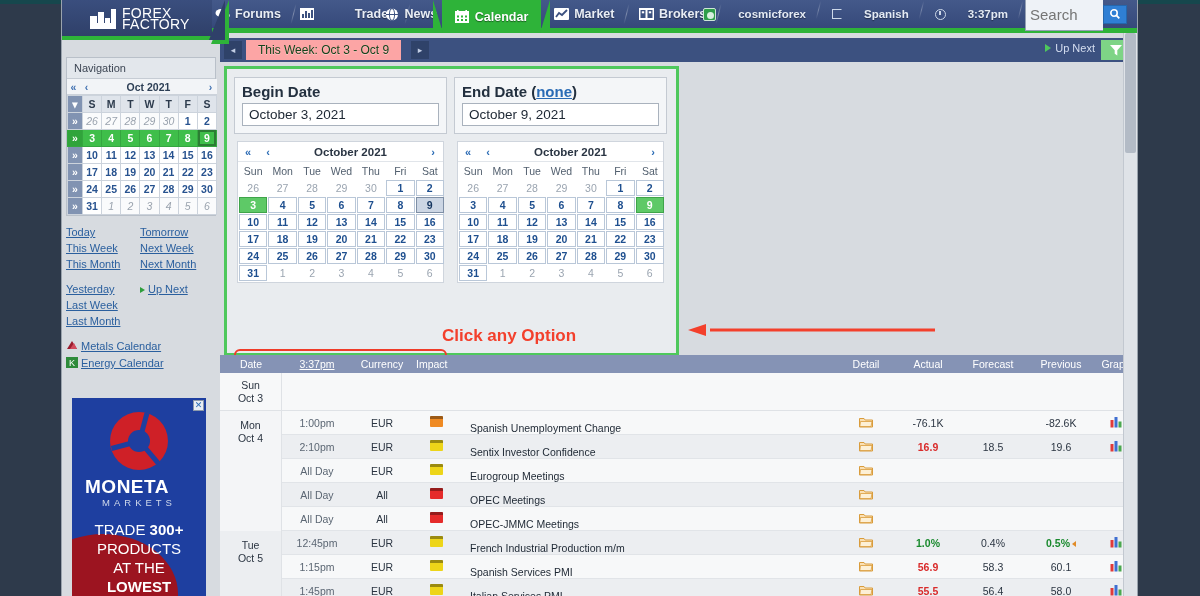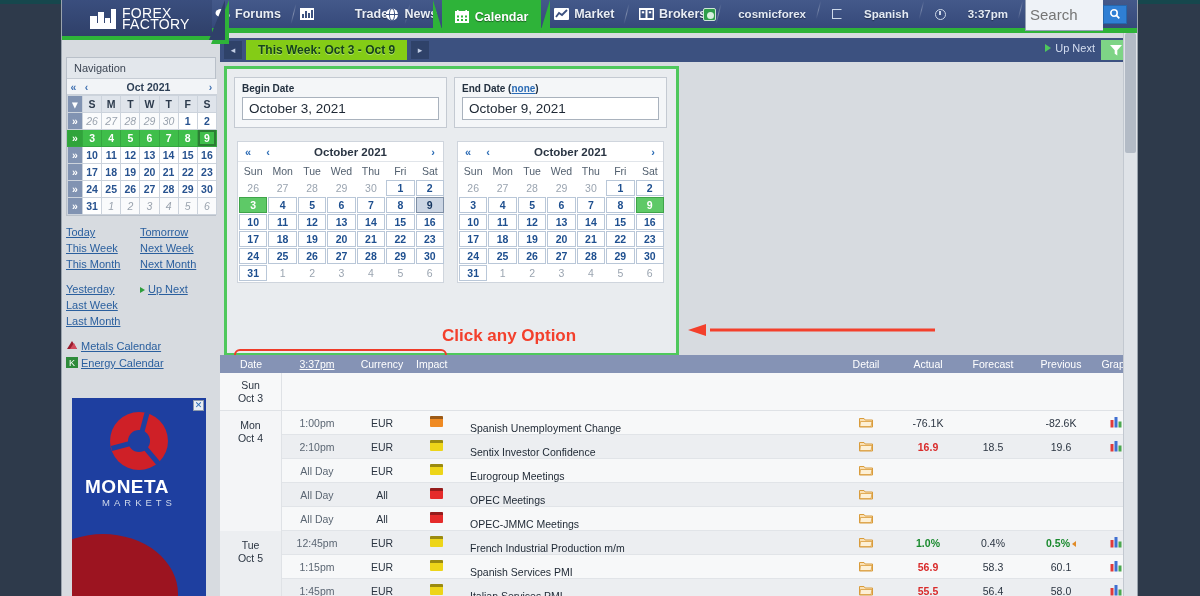--- a/index.html
+++ b/index.html
@@ -134,34 +134,34 @@
   #ad-swoosh { position:absolute; left:-44px; bottom:-58px; width:150px; height:120px;
       background:#9c1420; border-radius:50%; }
 
   
   #content { position:absolute; left:158px; top:38px; width:917px; height:558px; }
 
   
   #weekbar { position:absolute; left:0; top:0; width:917px; height:24px; background:#3c5180; }
   .wb-arrow { position:absolute; top:3px; width:18px; height:18px; background:#2f4269; color:#c3cee4;
       font-size:9px; text-align:center; line-height:18px; cursor:pointer; }
-  #wb-title { position:absolute; left:26px; top:2px; height:20px; background:#84cc16; color:#15441b;
-      font-size:12px; font-weight:bold; line-height:20px; padding:0 12px; cursor:pointer;
+  #wb-title { position:absolute; left:26px; top:2px; height:20px; background:#fca5a5; color:#15441b;
+      font-size:12px; font-weight:normal; line-height:20px; padding:0 12px; cursor:pointer;
       text-shadow:0 1px 0 rgba(255,255,255,.35); }
   #upnext { position:absolute; right:42px; top:4px; color:#d5def0; font-size:11px; cursor:pointer;
       display:flex; align-items:center; gap:4px; }
   #filter-btn { position:absolute; right:6px; top:2px; width:30px; height:20px; background:#7ed486;
       display:flex;align-items:center;justify-content:center; cursor:pointer; }
 
   
   #settings { position:absolute; left:4px; top:28px; width:455px; height:290px;
       background:#e9ecef; border:3px solid #4ec85c; }
   .date-card { position:absolute; top:8px; width:213px; background:#f4f6f8; border:1px solid #c4cad2; }
   #bd-card { left:7px; } #ed-card { left:227px; }
-  .dc-label { font-size:10px; font-weight:bold; color:#23303f; padding:5px 7px 3px; }
+  .dc-label { font-size:15px; font-weight:bold; color:#23303f; padding:5px 7px 3px; }
   .dc-label a { color:#2a6bb5; font-weight:bold; text-decoration:underline; cursor:pointer;}
   .dc-input { margin:0 7px 7px; height:23px; width:197px; border:1px solid #a9b2bd; background:#fff;
       font-size:13.5px; color:#1d2733; padding:0 6px; font-family:"Liberation Sans",sans-serif; outline:none;}
 
   .bigcal { position:absolute; top:72px; width:207px; background:#fff; border:1px solid #cfd5dd; }
   #bc-begin { left:10px; } #bc-end { left:230px; }
   .bc-head { display:flex; align-items:center; height:20px; background:#fff; border-bottom:1px solid #e1e5ea;
      font-size:11.5px; font-weight:bold; color:#2a3543; }
   .bc-head .a { width:20px; text-align:center; color:#2a6bb5; cursor:pointer; font-size:11px;}
   .bc-head .t { flex:1; text-align:center; }
@@ -497,20 +497,26 @@
   <div id="ad">
     <div id="ad-swoosh"></div>
     <div id="ad-close">✕</div>
     <div id="ad-logo">
       <span class="ad-spoke" style="transform:rotate(15deg)"></span>
       <span class="ad-spoke" style="transform:rotate(140deg)"></span>
       <span class="ad-spoke" style="transform:rotate(255deg)"></span>
     </div>
     <div id="ad-title">MONETA</div>
     <div id="ad-sub">MARKETS</div>
+    <div id="ad-body">
+      <span><span>TRADE</span> <b>300+</b></span><br>
+      <span>PRODUCTS</span><br>
+      <span>AT THE</span><br>
+      <b>LOWEST</b>
+    </div>
   </div>
 
   <div id="content">
 
     <div id="weekbar">
       <div class="wb-arrow" style="left:4px">◂</div>
       <div id="wb-title">This Week: Oct 3 - Oct 9</div>
       <div class="wb-arrow" id="wb-next" style="left: 191px;">▸</div>
       <div id="upnext">
         <span style="width:0;height:0;border-style:solid;border-width:4px 0 4px 6px;border-color:transparent transparent transparent #4ec85c;display:inline-block"></span>

